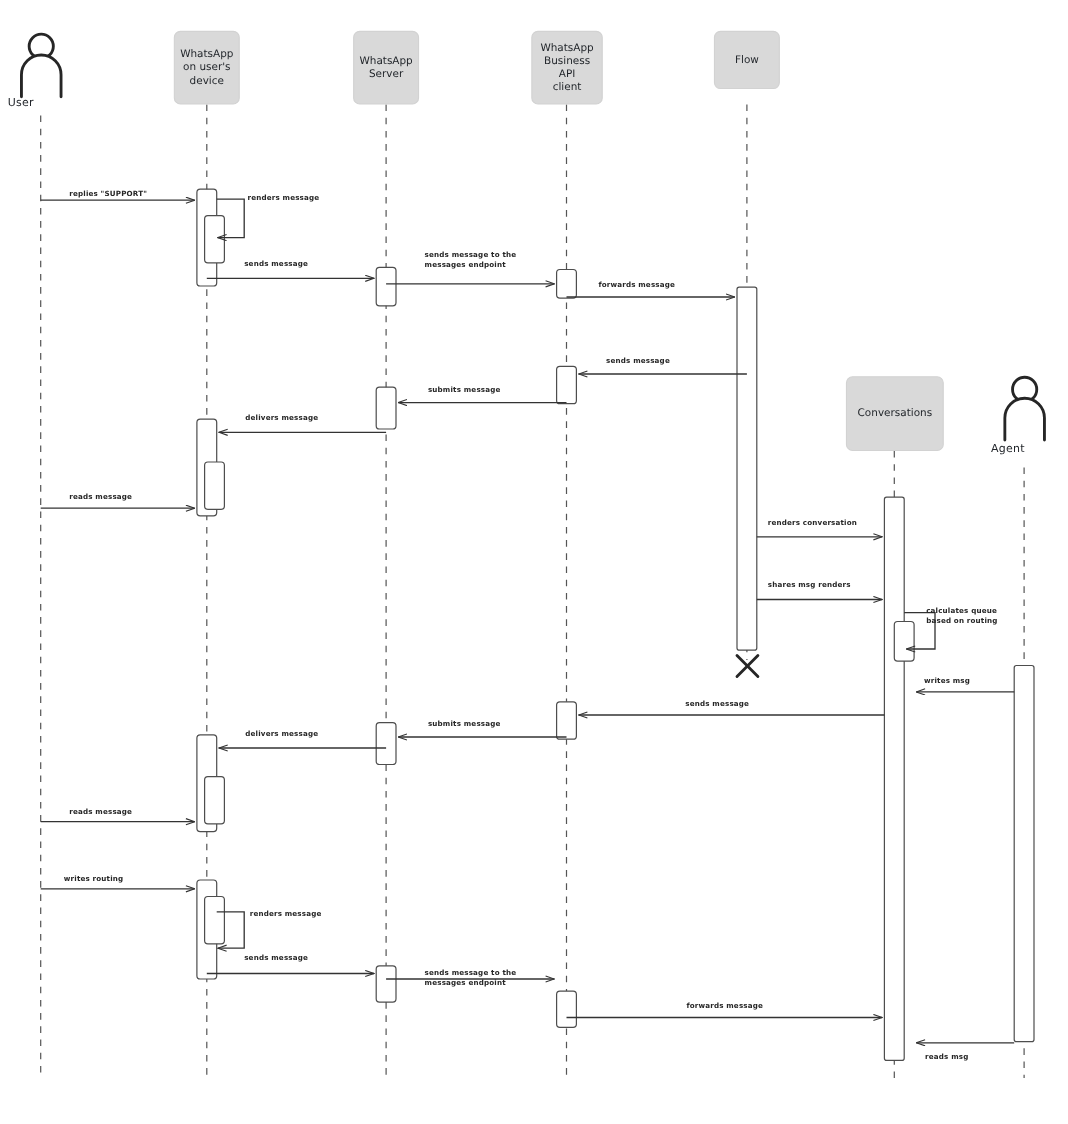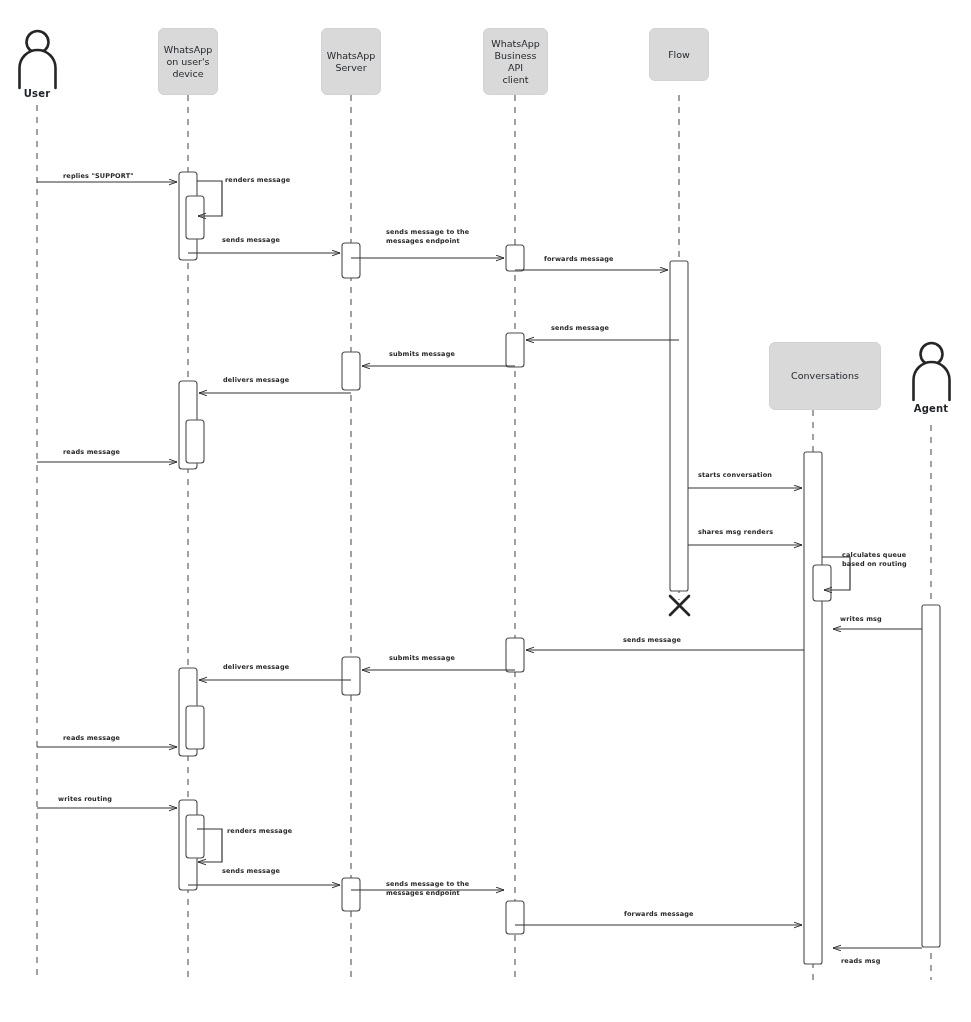--- a/index.html
+++ b/index.html
@@ -11,22 +11,22 @@
   .layer{position:absolute;left:0;top:0;width:971px;height:1022px;}
 
   
   .pbox{
     position:absolute;background:#d9d9d9;border:1px solid #d2d2d2;border-radius:6px;
     display:flex;align-items:center;justify-content:center;text-align:center;
     color:#1f2328;font-size:9.5px;line-height:12px;font-weight:400;
     box-sizing:border-box;padding:2px;
   }
   .actor-label{
-    position:absolute;text-align:center;color:#1f2328;
-    font-size:10px;font-weight:700;letter-spacing:.2px;
+    position:absolute;color:#1f2328;
+    font-size:10px;font-weight:400;letter-spacing:.2px;
   }
   .msglabel{
     position:absolute;color:#262626;font-size:6.5px;font-weight:700;
     line-height:8.5px;letter-spacing:.15px;white-space:pre;
   }
   .actorsvg{position:absolute;}
 </style>
 </head>
 <body>
 
@@ -132,37 +132,37 @@
   <div class="pbox" style="left:483px;top:28px;width:65px;height:67px;">
     <span style="white-space:pre-line;">WhatsApp
 Business API
 client</span>
   </div>
 
   <div class="pbox" style="left:649px;top:28px;width:60px;height:53px;">
     <span style="white-space:pre-line;">Flow</span>
   </div>
 
-  <div class="pbox" style="left:769px;top:342px;width:112px;height:68px;">
+  <div class="pbox" style="left:769px;top:342px;width:89px;height:68px;">
     <span style="white-space:pre-line;">Conversations</span>
   </div>
 
   <div class="actor-label" style="left:901px;top:403px;width:60px;">Agent</div>
 
   <div class="msglabel" style="left:63px;top:172px;">replies "SUPPORT"</div>
   <div class="msglabel" style="left:225px;top:176px;">renders message</div>
   <div class="msglabel" style="left:222px;top:236px;">sends message</div>
   <div class="msglabel" style="left:386px;top:228px;">sends message to the
 messages endpoint</div>
   <div class="msglabel" style="left:544px;top:255px;">forwards message</div>
   <div class="msglabel" style="left:551px;top:324px;">sends message</div>
   <div class="msglabel" style="left:389px;top:350px;">submits message</div>
   <div class="msglabel" style="left:223px;top:376px;">delivers message</div>
   <div class="msglabel" style="left:63px;top:448px;">reads message</div>
-  <div class="msglabel" style="left:698px;top:471px;">starts conversation</div>
+  <div class="msglabel" style="left:698px;top:471px;">renders conversation</div>
   <div class="msglabel" style="left:698px;top:528px;">shares msg renders</div>
   <div class="msglabel" style="left:842px;top:551px;">calculates queue
 based on routing</div>
   <div class="msglabel" style="left:840px;top:615px;">writes msg</div>
   <div class="msglabel" style="left:623px;top:636px;">sends message</div>
   <div class="msglabel" style="left:389px;top:654px;">submits message</div>
   <div class="msglabel" style="left:223px;top:663px;">delivers message</div>
   <div class="msglabel" style="left:63px;top:734px;">reads message</div>
   <div class="msglabel" style="left:58px;top:795px;">writes routing</div>
   <div class="msglabel" style="left:227px;top:827px;">renders message</div>

